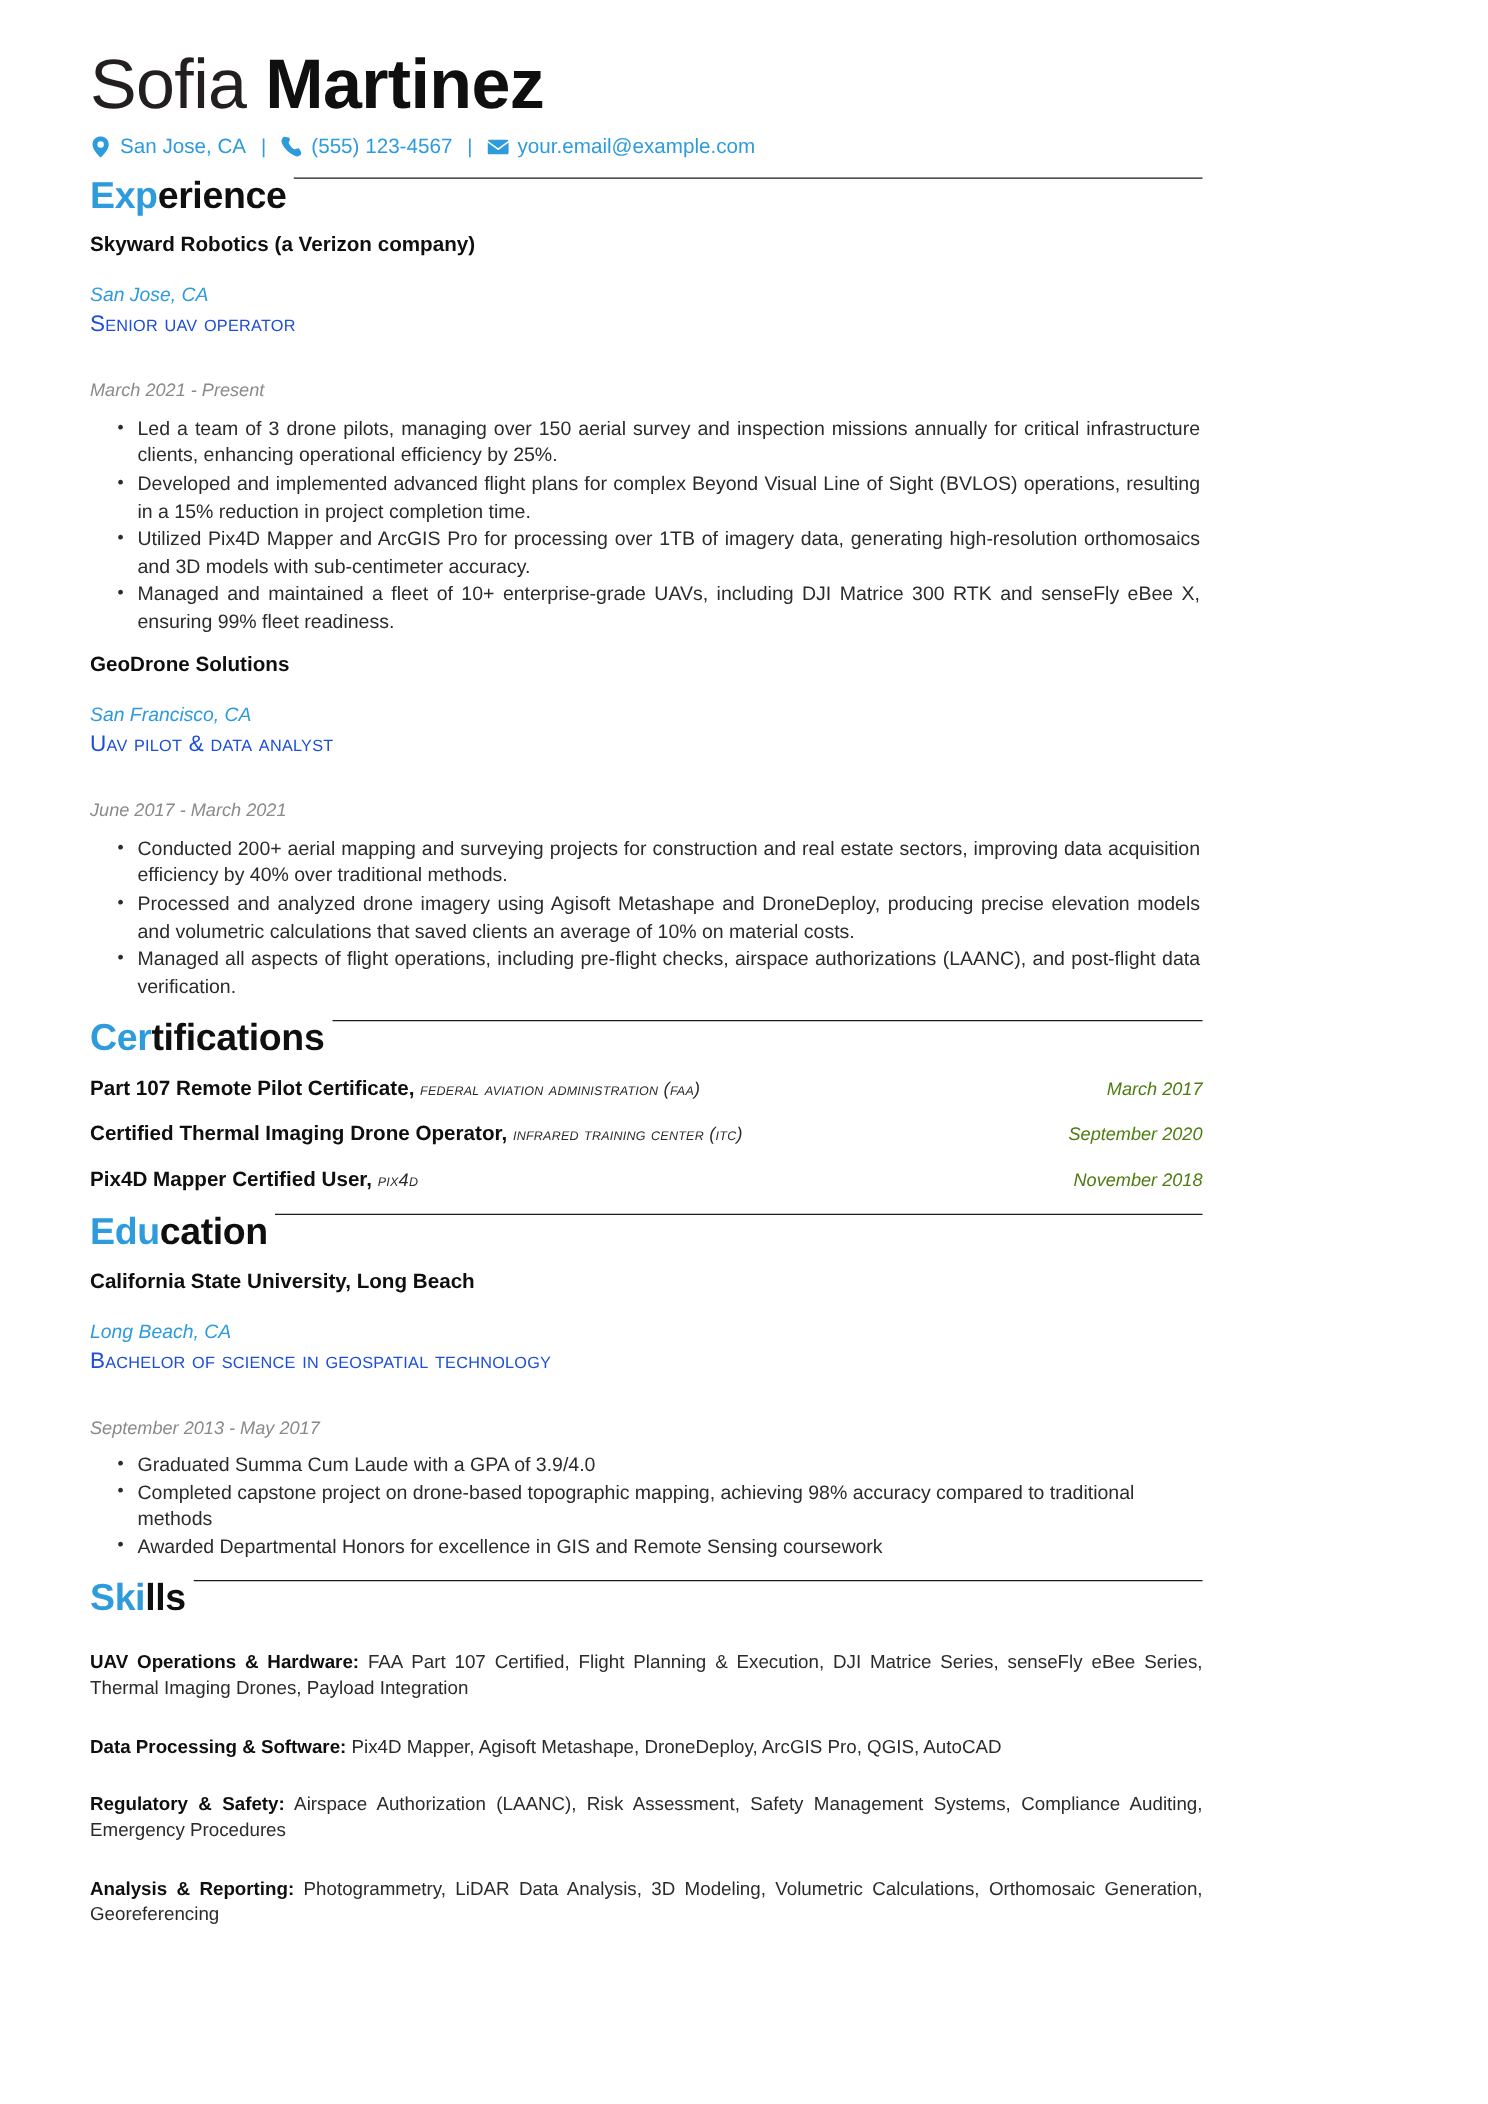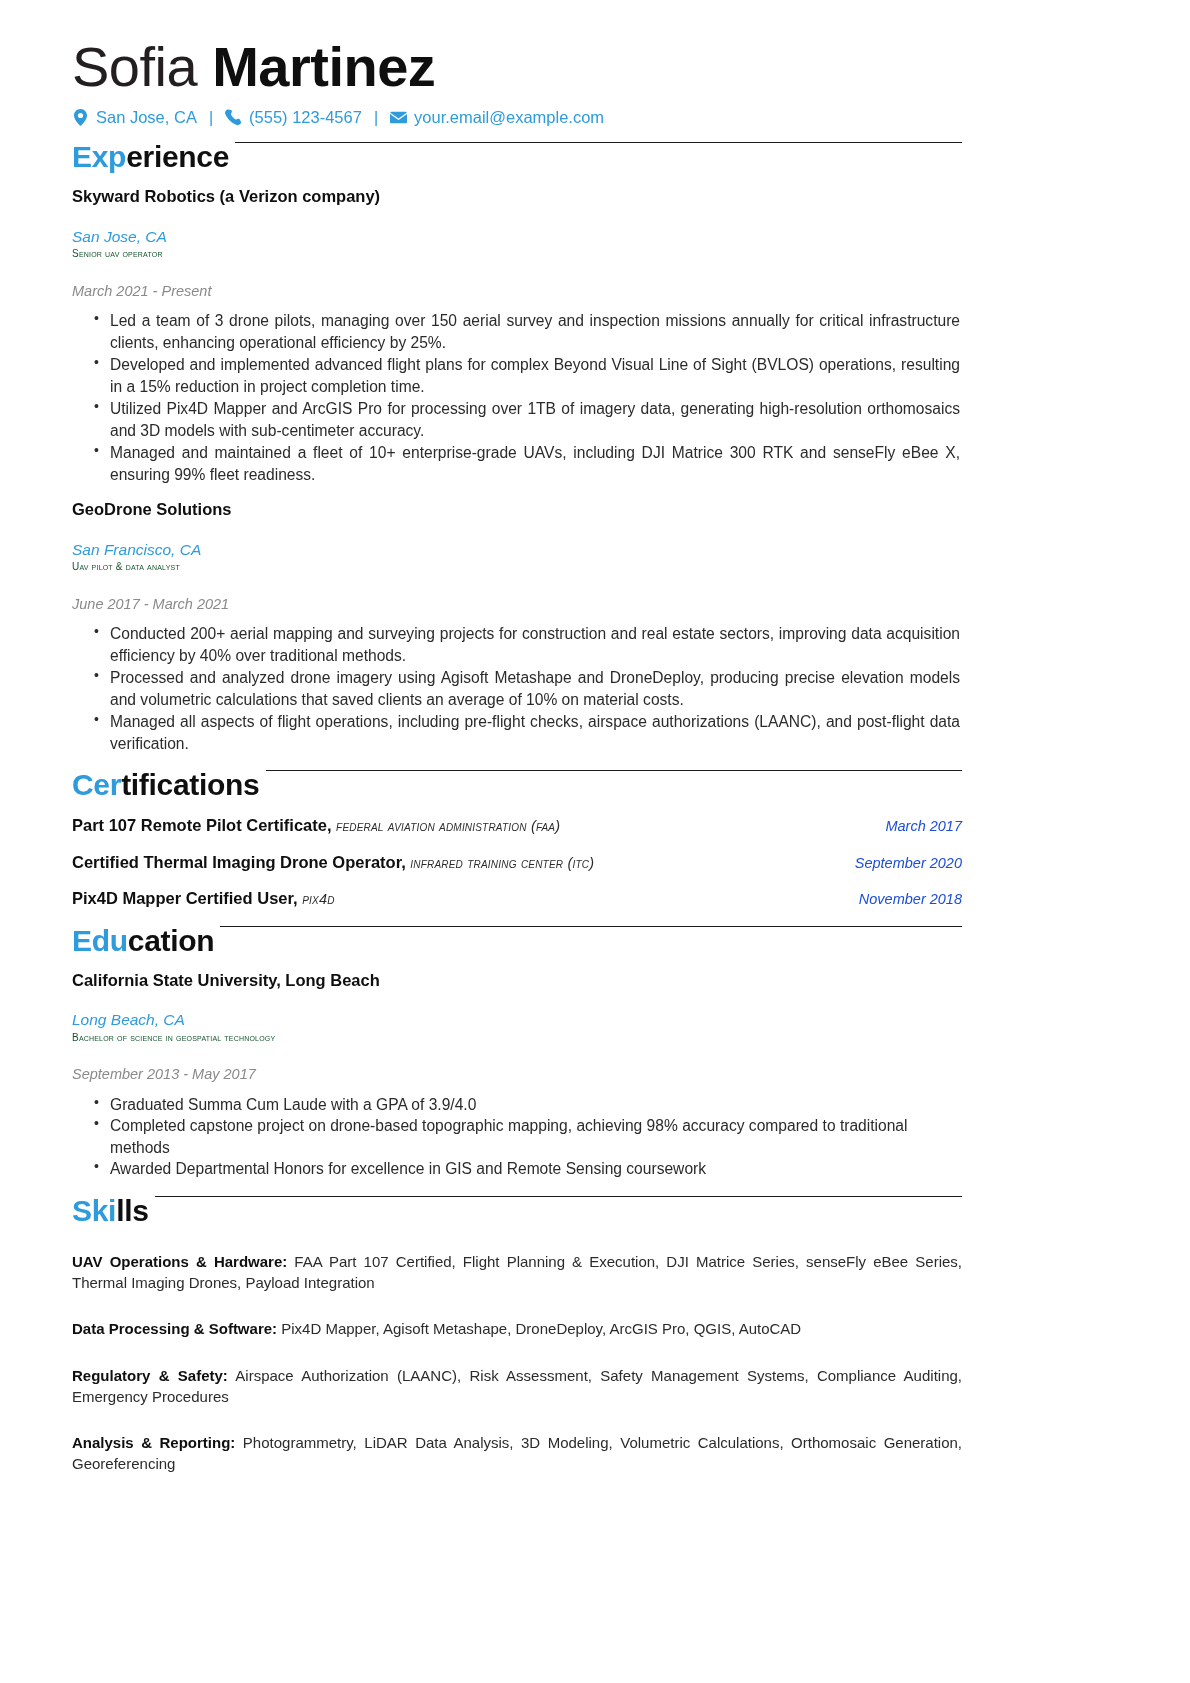--- a/index.html
+++ b/index.html
@@ -113,36 +113,36 @@
     line-height: 1.25;
   }
   .entry-loc {
     font-size: 15.5px;
     font-style: italic;
     color: #2e9bdc;
     white-space: nowrap;
     line-height: 1.25;
   }
   .entry-role {
-    font-size: 10px;
-    color: #14532d;
+    font-size: 18px;
+    color: #1d4ed8;
     font-variant: small-caps;
     text-transform: lowercase;
     letter-spacing: 0.2px;
     line-height: 1.35;
     margin-top: 1px;
   }
   .entry-role::first-letter { text-transform: none; }
   .entry-dates {
     font-size: 14.5px;
     font-style: italic;
     color: #8a8a8a;
     white-space: nowrap;
     line-height: 1.35;
-    margin-top: 1px;
+    margin-top: 13px;
   }
 
   
   ul.bullets {
     margin: 9px 0 0 0;
     padding: 0 0 0 38px;
     list-style: none;
   }
   ul.bullets li {
     position: relative;
@@ -183,21 +183,21 @@
     font-variant: small-caps;
     text-transform: lowercase;
     color: #2b2b2b;
     letter-spacing: 0.2px;
     font-style: italic;
   }
   .cert-issuer::first-letter { text-transform: none; }
   .cert-date {
     font-size: 14.5px;
     font-style: italic;
-    color: #1d4ed8;
+    color: #4d7c0f;
     white-space: nowrap;
   }
 
   
   .skill-row {
     margin-top: 26px;
     font-size: 15px;
     line-height: 1.38;
     color: #2b2b2b;
     text-align: justify;

